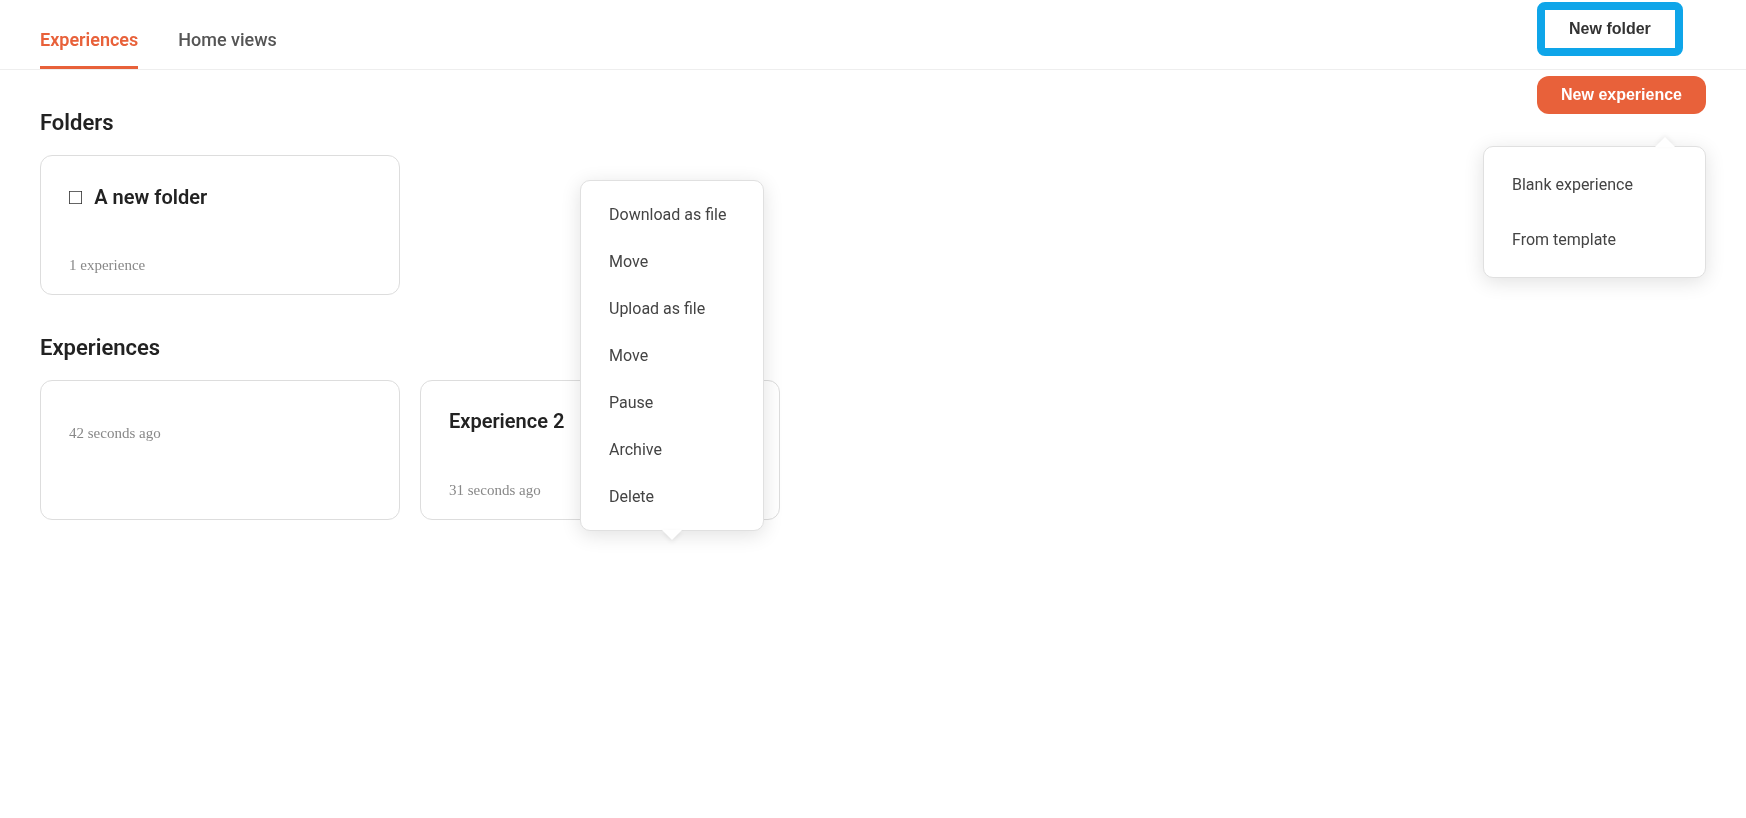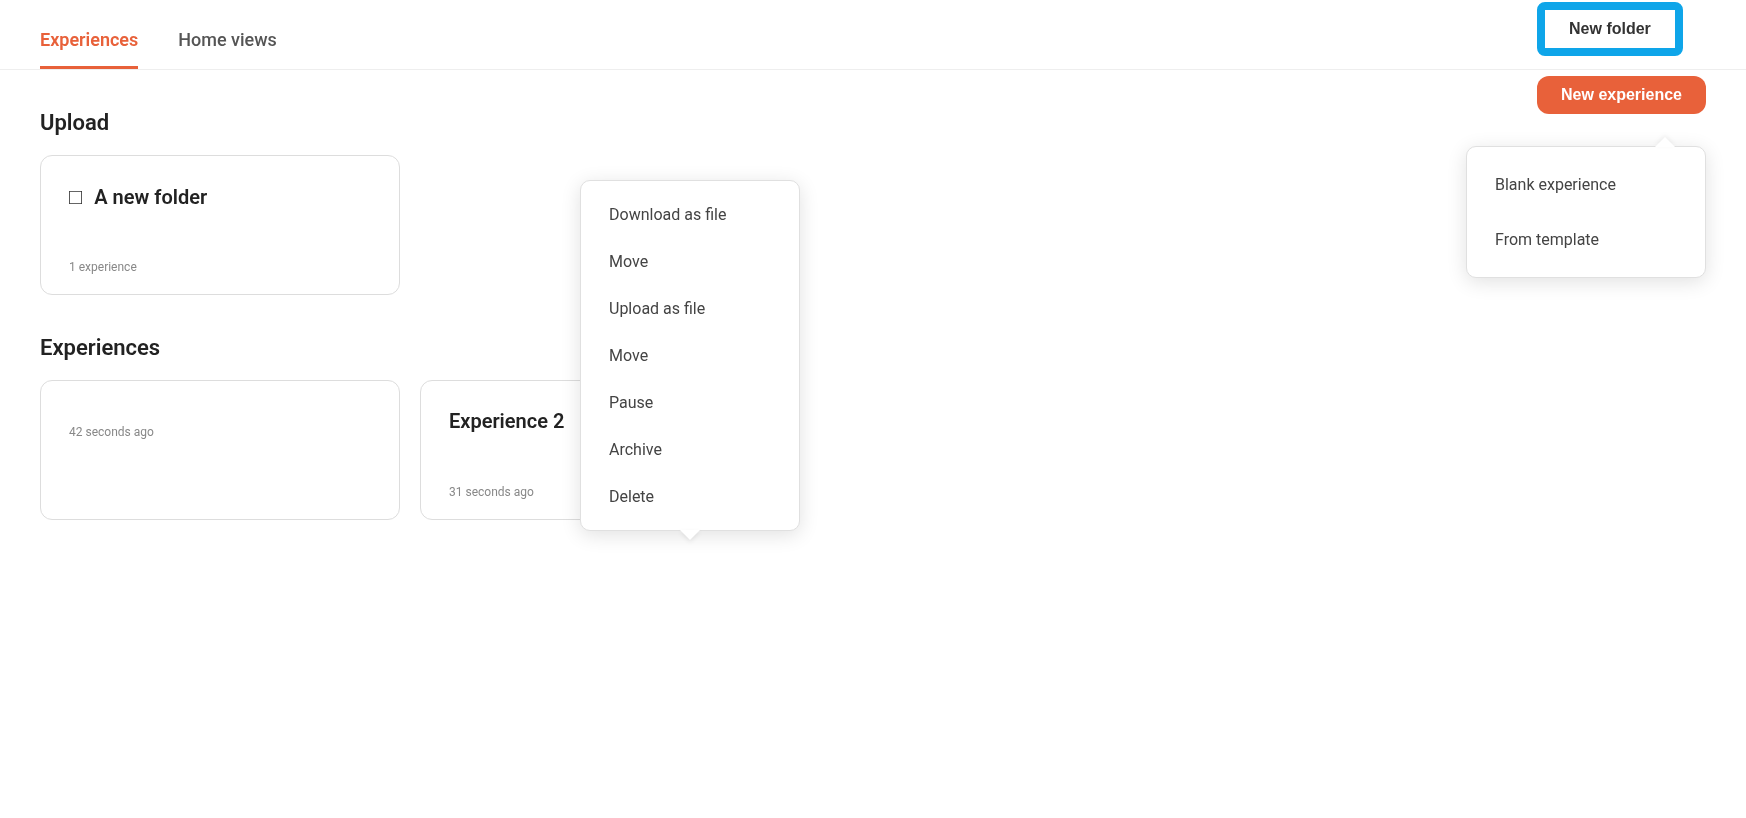--- a/index.html
+++ b/index.html
@@ -131,36 +131,37 @@
       color: #222;
       display: flex;
       align-items: center;
       gap: 12px;
     }
     .folder-icon {
       font-size: 22px;
       color: #333;
     }
     .card-meta {
-      font-size: 12px;
+      font-size: 15px;
       color: #888;
       margin-top: 16px;
+      font-family: Liberation Serif, serif;
     }
 
     
     .context-menu {
       position: absolute;
       top: 110px;
       left: 580px;
       background: #fff;
       border: 1px solid #e0e0e0;
       border-radius: 10px;
       box-shadow: 0 4px 20px rgba(0,0,0,0.12);
       padding: 10px 0;
-      width: 220px;
+      width: 184px;
       z-index: 100;
     }
     .context-menu-item {
       padding: 14px 28px;
       font-size: 16px;
       color: #444;
       cursor: pointer;
       user-select: none;
     }
     
@@ -179,21 +180,21 @@
     
     .new-exp-dropdown {
       position: absolute;
       top: 76px;
       right: 40px;
       background: #fff;
       border: 1px solid #e0e0e0;
       border-radius: 10px;
       box-shadow: 0 4px 20px rgba(0,0,0,0.12);
       padding: 10px 0;
-      width: 240px;
+      width: 223px;
       z-index: 100;
     }
     .new-exp-dropdown-item {
       padding: 18px 28px;
       font-size: 16px;
       color: #444;
       cursor: pointer;
       user-select: none;
     }
     
@@ -232,21 +233,21 @@
     </button>
     <button class="new-experience-btn">
       <span>New experience</span>
     </button>
   </div>
 </div>
 
 <div class="main">
 
   <div>
-    <div class="section-title">Upload</div>
+    <div class="section-title">Folders</div>
     <div class="cards-grid">
       <div class="card">
         <div class="card-title">
           <span class="folder-icon">□</span>
           <span>A new folder</span>
         </div>
         <div class="card-meta">1 experience</div>
       </div>
     </div>
   </div>

